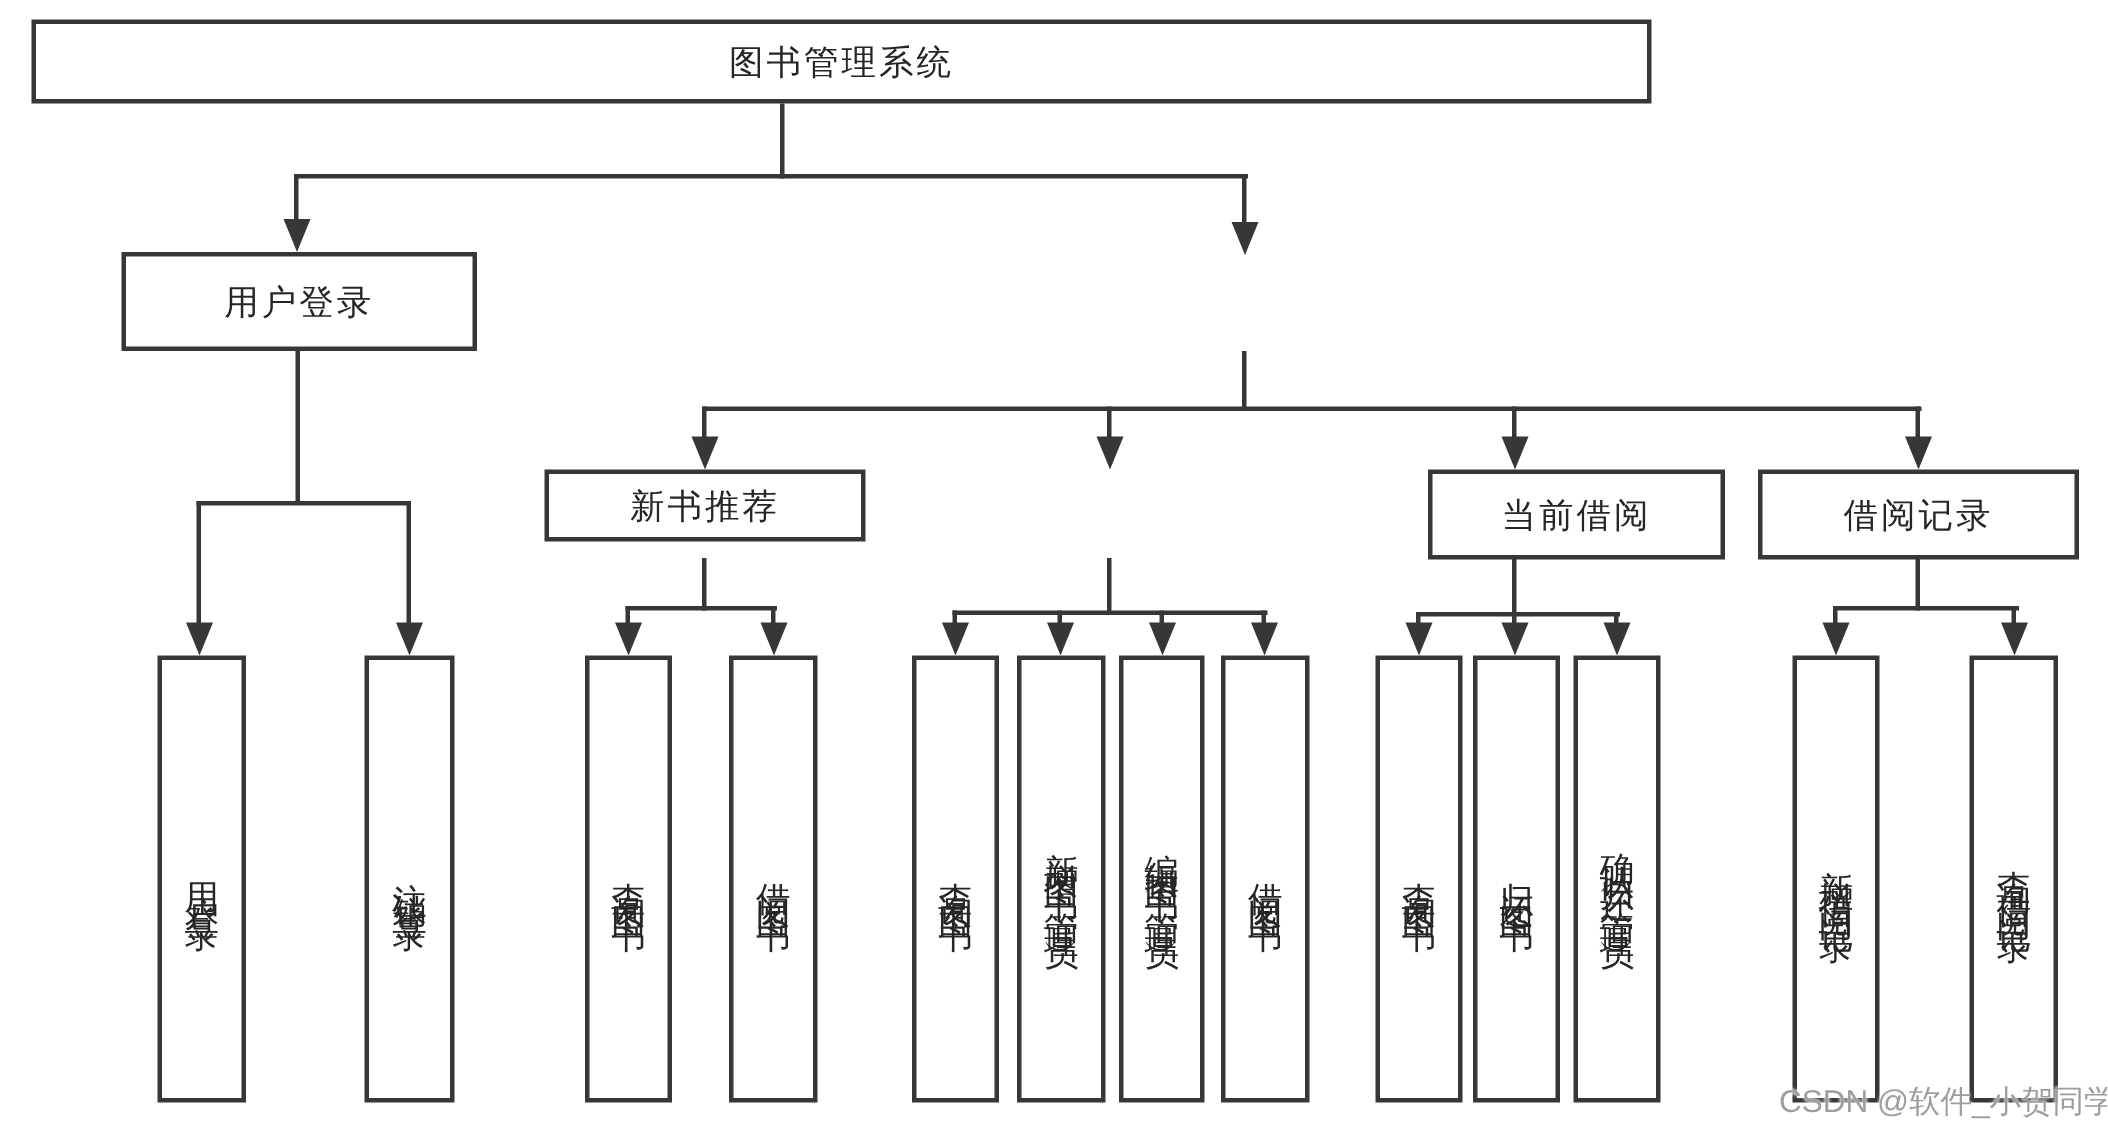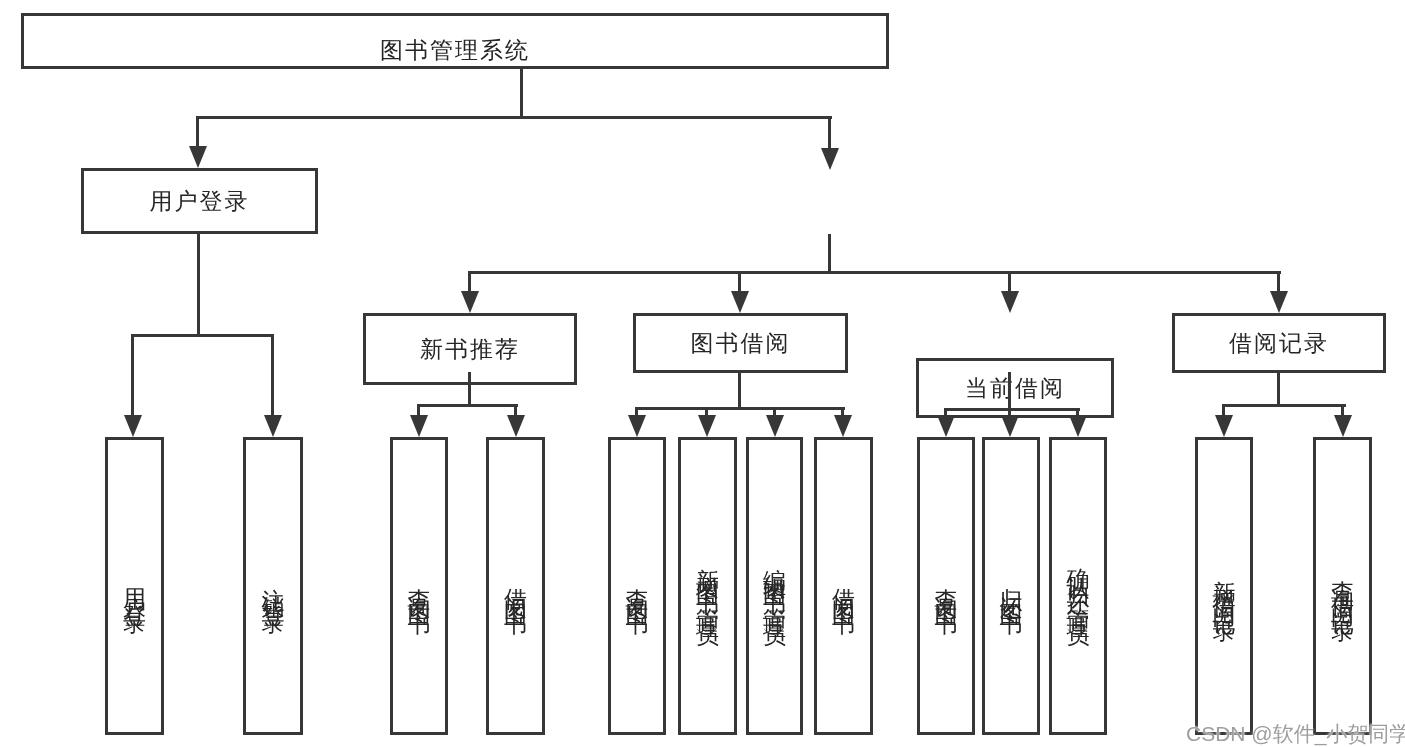--- a/index.html
+++ b/index.html
@@ -26,21 +26,21 @@
   .watermark{
     position:absolute;left:1186px;top:720px;font-size:21px;color:#9e9e9e;
     text-shadow:0 0 2px #ffffff,0 0 3px #ffffff;white-space:nowrap;z-index:5;
   }
 </style>
 </head>
 <body>
 
 <div class="canvas">
 
-  <div class="box box-h" style="left:21px;top:13px;width:868px;height:56px;align-items:flex-end;">
+  <div class="box box-h" style="left:21px;top:13px;width:1080px;height:56px;">
     <span>图书管理系统</span>
   </div>
 
   <div class="vline" style="left:520px;top:69px;width:3px;height:50px;"></div>
   <div class="hline" style="left:196px;top:116px;width:636px;height:3px;"></div>
   <div class="vline" style="left:196px;top:116px;width:3px;height:32px;"></div>
   <div class="arrow" style="left:189px;top:146px;"></div>
   <div class="vline" style="left:828px;top:116px;width:3px;height:34px;"></div>
   <div class="arrow" style="left:821px;top:148px;"></div>
 
@@ -59,27 +59,24 @@
   <div class="hline" style="left:468px;top:271px;width:813px;height:3px;"></div>
   <div class="vline" style="left:468px;top:271px;width:3px;height:22px;"></div>
   <div class="arrow" style="left:461px;top:291px;"></div>
   <div class="vline" style="left:738px;top:271px;width:3px;height:22px;"></div>
   <div class="arrow" style="left:731px;top:291px;"></div>
   <div class="vline" style="left:1008px;top:271px;width:3px;height:22px;"></div>
   <div class="arrow" style="left:1001px;top:291px;"></div>
   <div class="vline" style="left:1277px;top:271px;width:3px;height:22px;"></div>
   <div class="arrow" style="left:1270px;top:291px;"></div>
 
-  <div class="box box-h" style="left:363px;top:313px;width:214px;height:72px;">
+  <div class="box box-h" style="left:363px;top:313px;width:214px;height:48px;">
     <span>新书推荐</span>
   </div>
-  <div class="box box-h" style="left:633px;top:313px;width:215px;height:60px;">
-    <span>图书借阅</span>
-  </div>
-  <div class="box box-h" style="left:916px;top:313px;width:198px;height:60px;margin-top:45px;">
+  <div class="box box-h" style="left:952px;top:313px;width:198px;height:60px;">
     <span>当前借阅</span>
   </div>
   <div class="box box-h" style="left:1172px;top:313px;width:214px;height:60px;">
     <span>借阅记录</span>
   </div>
 
   <div class="vline" style="left:468px;top:372px;width:3px;height:35px;"></div>
   <div class="hline" style="left:417px;top:404px;width:101px;height:3px;"></div>
   <div class="vline" style="left:417px;top:404px;width:3px;height:13px;"></div>
   <div class="arrow" style="left:410px;top:415px;"></div>

